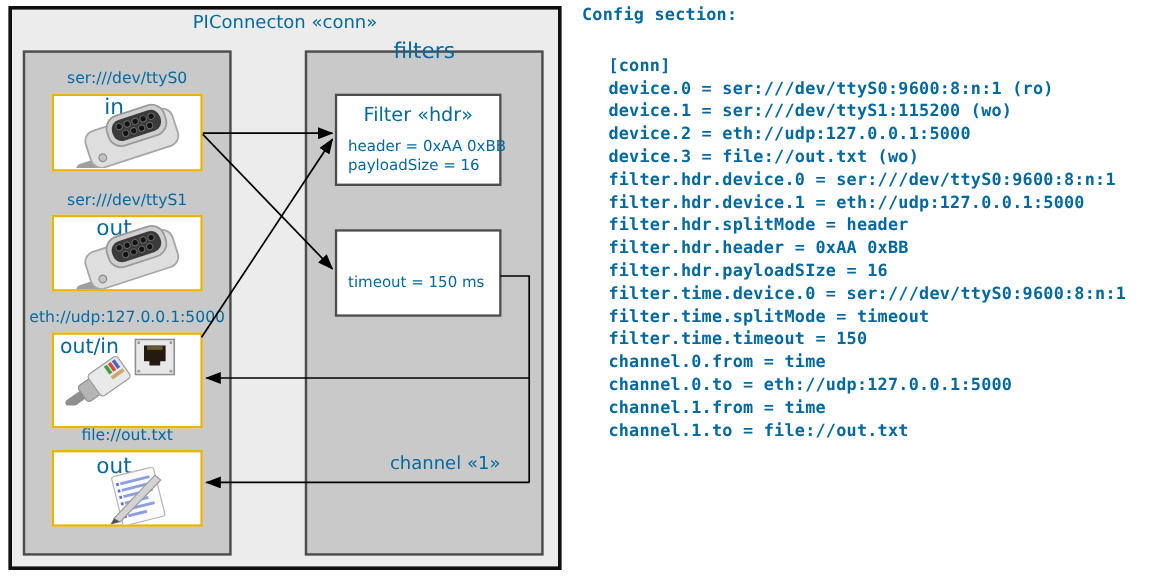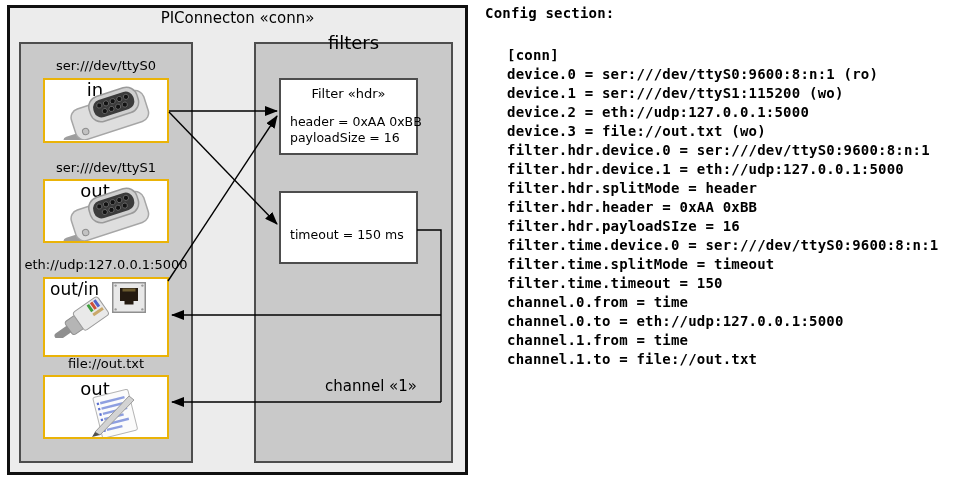--- a/index.html
+++ b/index.html
@@ -1,35 +1,35 @@
 <!DOCTYPE html>
 <html><head>
 <meta charset="utf-8">
 <style>
   html,body{margin:0;padding:0;background:#fff;}
   #stage{
     position:relative;width:964px;height:484px;background:#fff;overflow:hidden;
-    font-family:"DejaVu Sans","Liberation Sans",sans-serif;color:#000000;
+    font-family:"DejaVu Sans","Liberation Sans",sans-serif;color:#0369a1;
   }
   .abs{position:absolute;}
   
   .outer-box{left:7px;top:5px;width:461px;height:470px;box-sizing:border-box;
     border:3px solid #101010;background:#ececec;}
   .diag-title{left:7px;top:9px;width:461px;text-align:center;font-size:15px;}
   .panel{box-sizing:border-box;border:2px solid #4d4d4d;background:#c9c9c9;}
   .devices-panel{left:19px;top:42px;width:174px;height:421px;}
   .filters-panel{left:254px;top:42px;width:199px;height:421px;}
   .filters-label{left:254px;top:32px;width:199px;text-align:center;font-size:18px;}
   .dev-label{left:19px;width:174px;text-align:center;font-size:13px;}
   .dev-box{left:43px;width:126px;box-sizing:border-box;background:#fff;border:2px solid #eab308;}
   .port{position:absolute;left:0;right:0;top:0;text-align:center;font-size:18px;line-height:20px;}
   .port.shift{transform:translateX(-11px);}
   .port.tl{left:5px;right:auto;font-size:17px;}
   .filter-box{left:279px;width:139px;box-sizing:border-box;background:#fff;border:2px solid #4d4d4d;}
-  .filter-title{position:absolute;left:0;right:0;top:6px;text-align:center;font-size:13px;}
+  .filter-title{position:absolute;left:0;right:0;top:6px;text-align:center;font-size:16px;}
   .filter-props{position:absolute;left:9px;top:34px;font-size:12.5px;line-height:16px;white-space:nowrap;}
   .chan-label{left:290px;width:127px;text-align:right;font-size:15px;}
   .icon{position:absolute;}
   
   .cfg{font-family:"DejaVu Sans Mono","Liberation Mono",monospace;font-weight:bold;
        letter-spacing:0.2px;font-size:14px;white-space:pre;}
   .cfg-heading{left:485px;top:5px;}
   .cfg-lines{left:507px;top:46px;}
   .cfg-line{height:19px;line-height:19px;}
   svg.overlay{position:absolute;left:0;top:0;width:964px;height:484px;pointer-events:none;}

